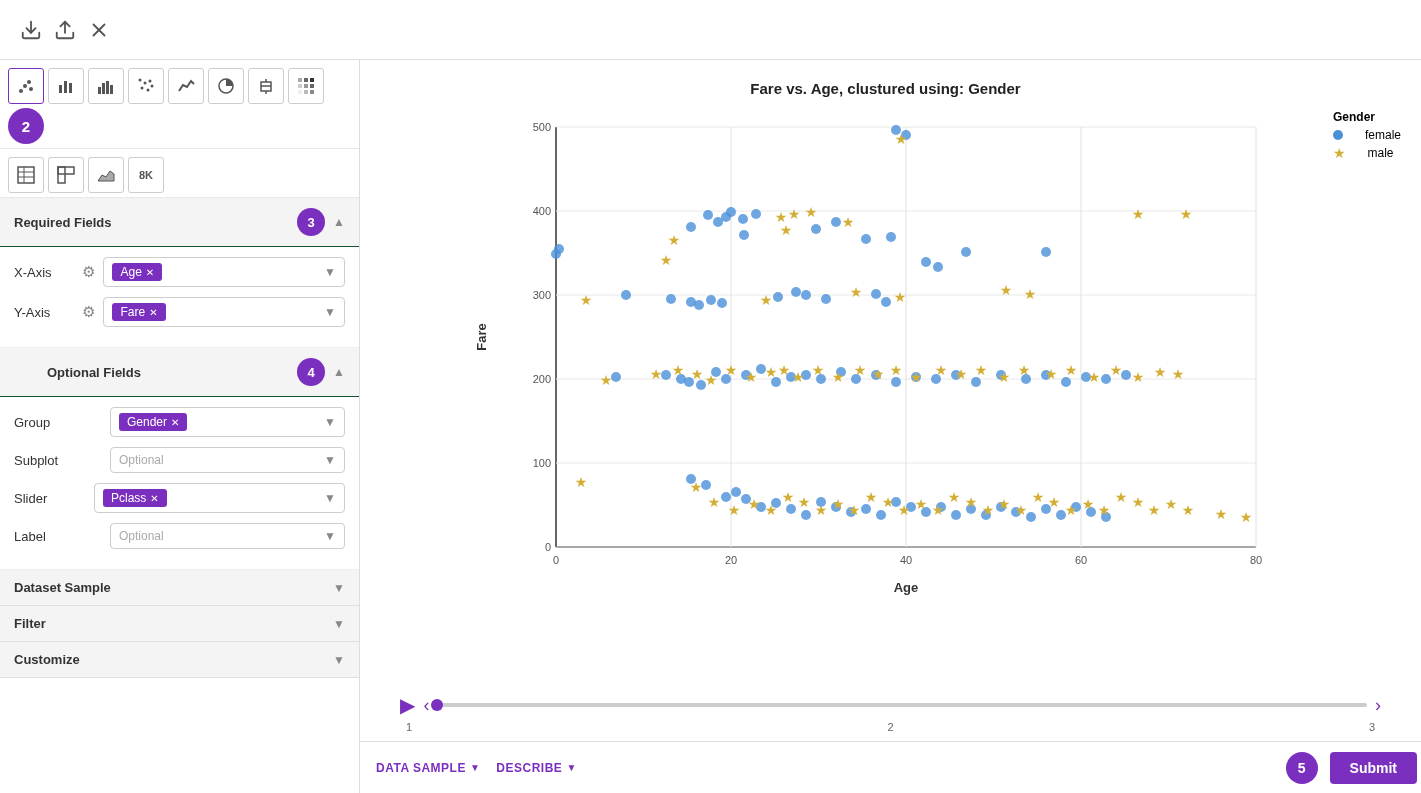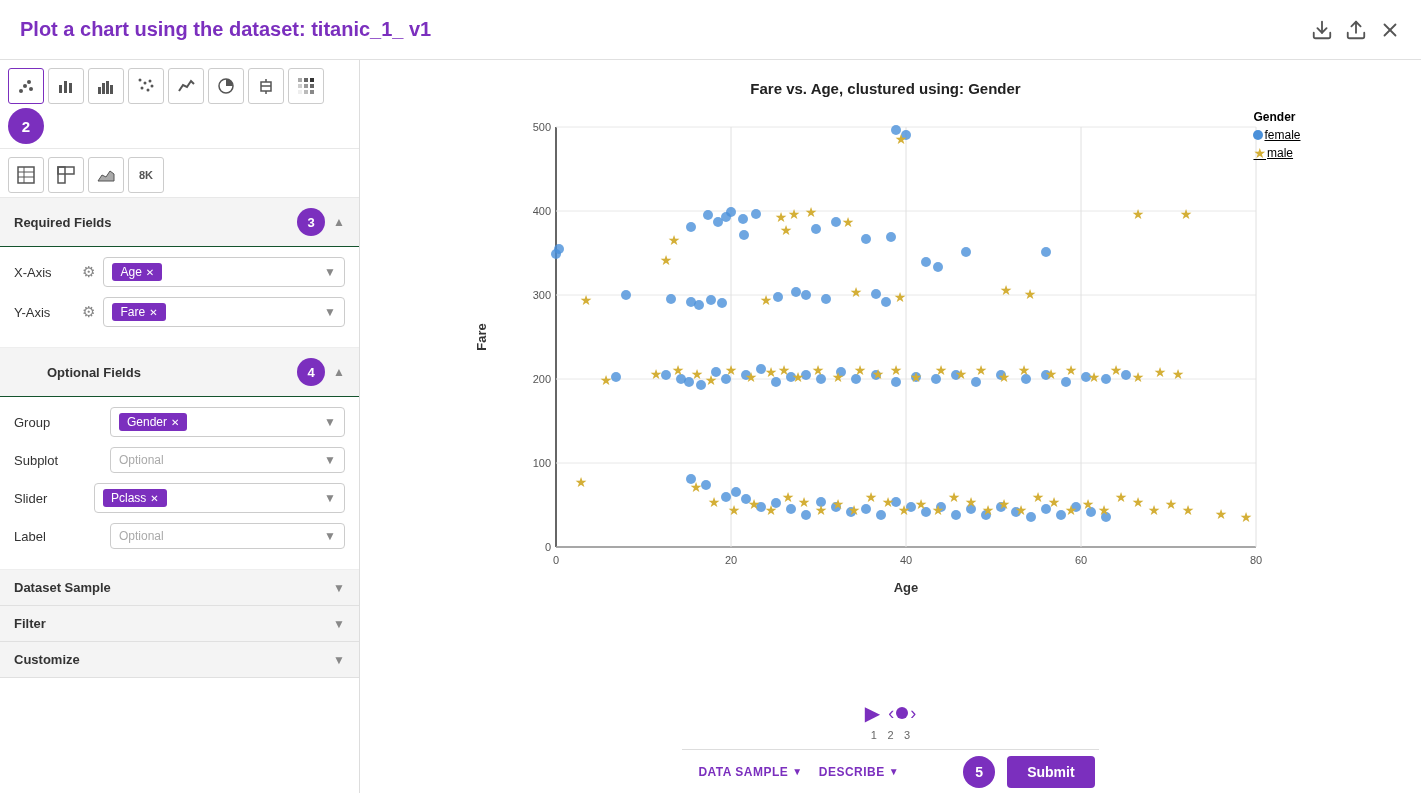--- a/index.html
+++ b/index.html
@@ -178,42 +178,41 @@
       cursor: pointer;
     }
 
     
     .chart-panel {
       flex: 1;
       display: flex;
       flex-direction: column;
       position: relative;
       background: #fff;
-      align-items: center;
     }
     .chart-area {
       flex: 1;
       position: relative;
       padding: 20px 20px 10px 10px;
     }
     .chart-title {
       text-align: center;
       font-weight: bold;
       font-size: 15px;
       color: #222;
       margin-bottom: 10px;
     }
     .legend {
       position: absolute;
       right: 20px;
       top: 50px;
       font-size: 12px;
     }
     .legend-title { font-weight: bold; margin-bottom: 4px; }
-    .legend-item { display: flex; align-items: center; gap: 1px; margin-bottom: 3px; text-decoration: underline; }
+    .legend-item { display: flex; align-items: center; gap: 22px; margin-bottom: 3px; }
     .legend-dot { width: 10px; height: 10px; border-radius: 50%; }
     .legend-star { color: #d4af37; font-size: 14px; }
 
     .slider-container {
       text-align: center;
       padding: 4px 40px 8px;
       position: relative;
     }
     .slider-label { font-size: 13px; font-weight: bold; margin-bottom: 6px; }
     .slider-track-row {
@@ -254,41 +253,40 @@
       font-size: 11px;
       color: #666;
       padding-left: 6px;
       padding-right: 6px;
     }
 
     .bottom-panel {
       border-top: 1px solid #ddd;
       display: flex;
       align-items: center;
-      height: 44px;
+      height: 52px;
       padding: 0 0;
       gap: 48px;
     }
     .section-collapsed {
       display: flex;
       align-items: center;
       justify-content: space-between;
       padding: 10px 14px;
       background: #f4f4f4;
       border-bottom: 1px solid #e0e0e0;
       cursor: pointer;
     }
     .axis-tick { font-size: 11px; }
     .grid-line { stroke: #e8e8e8; stroke-width: 1; }
   </style>
 </head>
 <body>
 
 <div class="top-bar">
-  <span class="top-title">Plot a chart using the dataset: titanic_1_ v1</span>
   <div class="top-actions">
     <svg width="22" height="22" viewBox="0 0 24 24" fill="none" stroke="#555" stroke-width="2" stroke-linecap="round" stroke-linejoin="round" style="cursor:pointer">
         <path d="M21 15v4a2 2 0 01-2 2H5a2 2 0 01-2-2v-4"></path>
         <polyline points="7 10 12 15 17 10"></polyline>
         <line x1="12" y1="15" x2="12" y2="3"></line>
       </svg>
     <svg width="22" height="22" viewBox="0 0 24 24" fill="none" stroke="#555" stroke-width="2" stroke-linecap="round" stroke-linejoin="round" style="cursor:pointer">
         <path d="M21 15v4a2 2 0 01-2 2H5a2 2 0 01-2-2v-4"></path>
         <polyline points="17 8 12 3 7 8"></polyline>
         <line x1="12" y1="3" x2="12" y2="15"></line>

